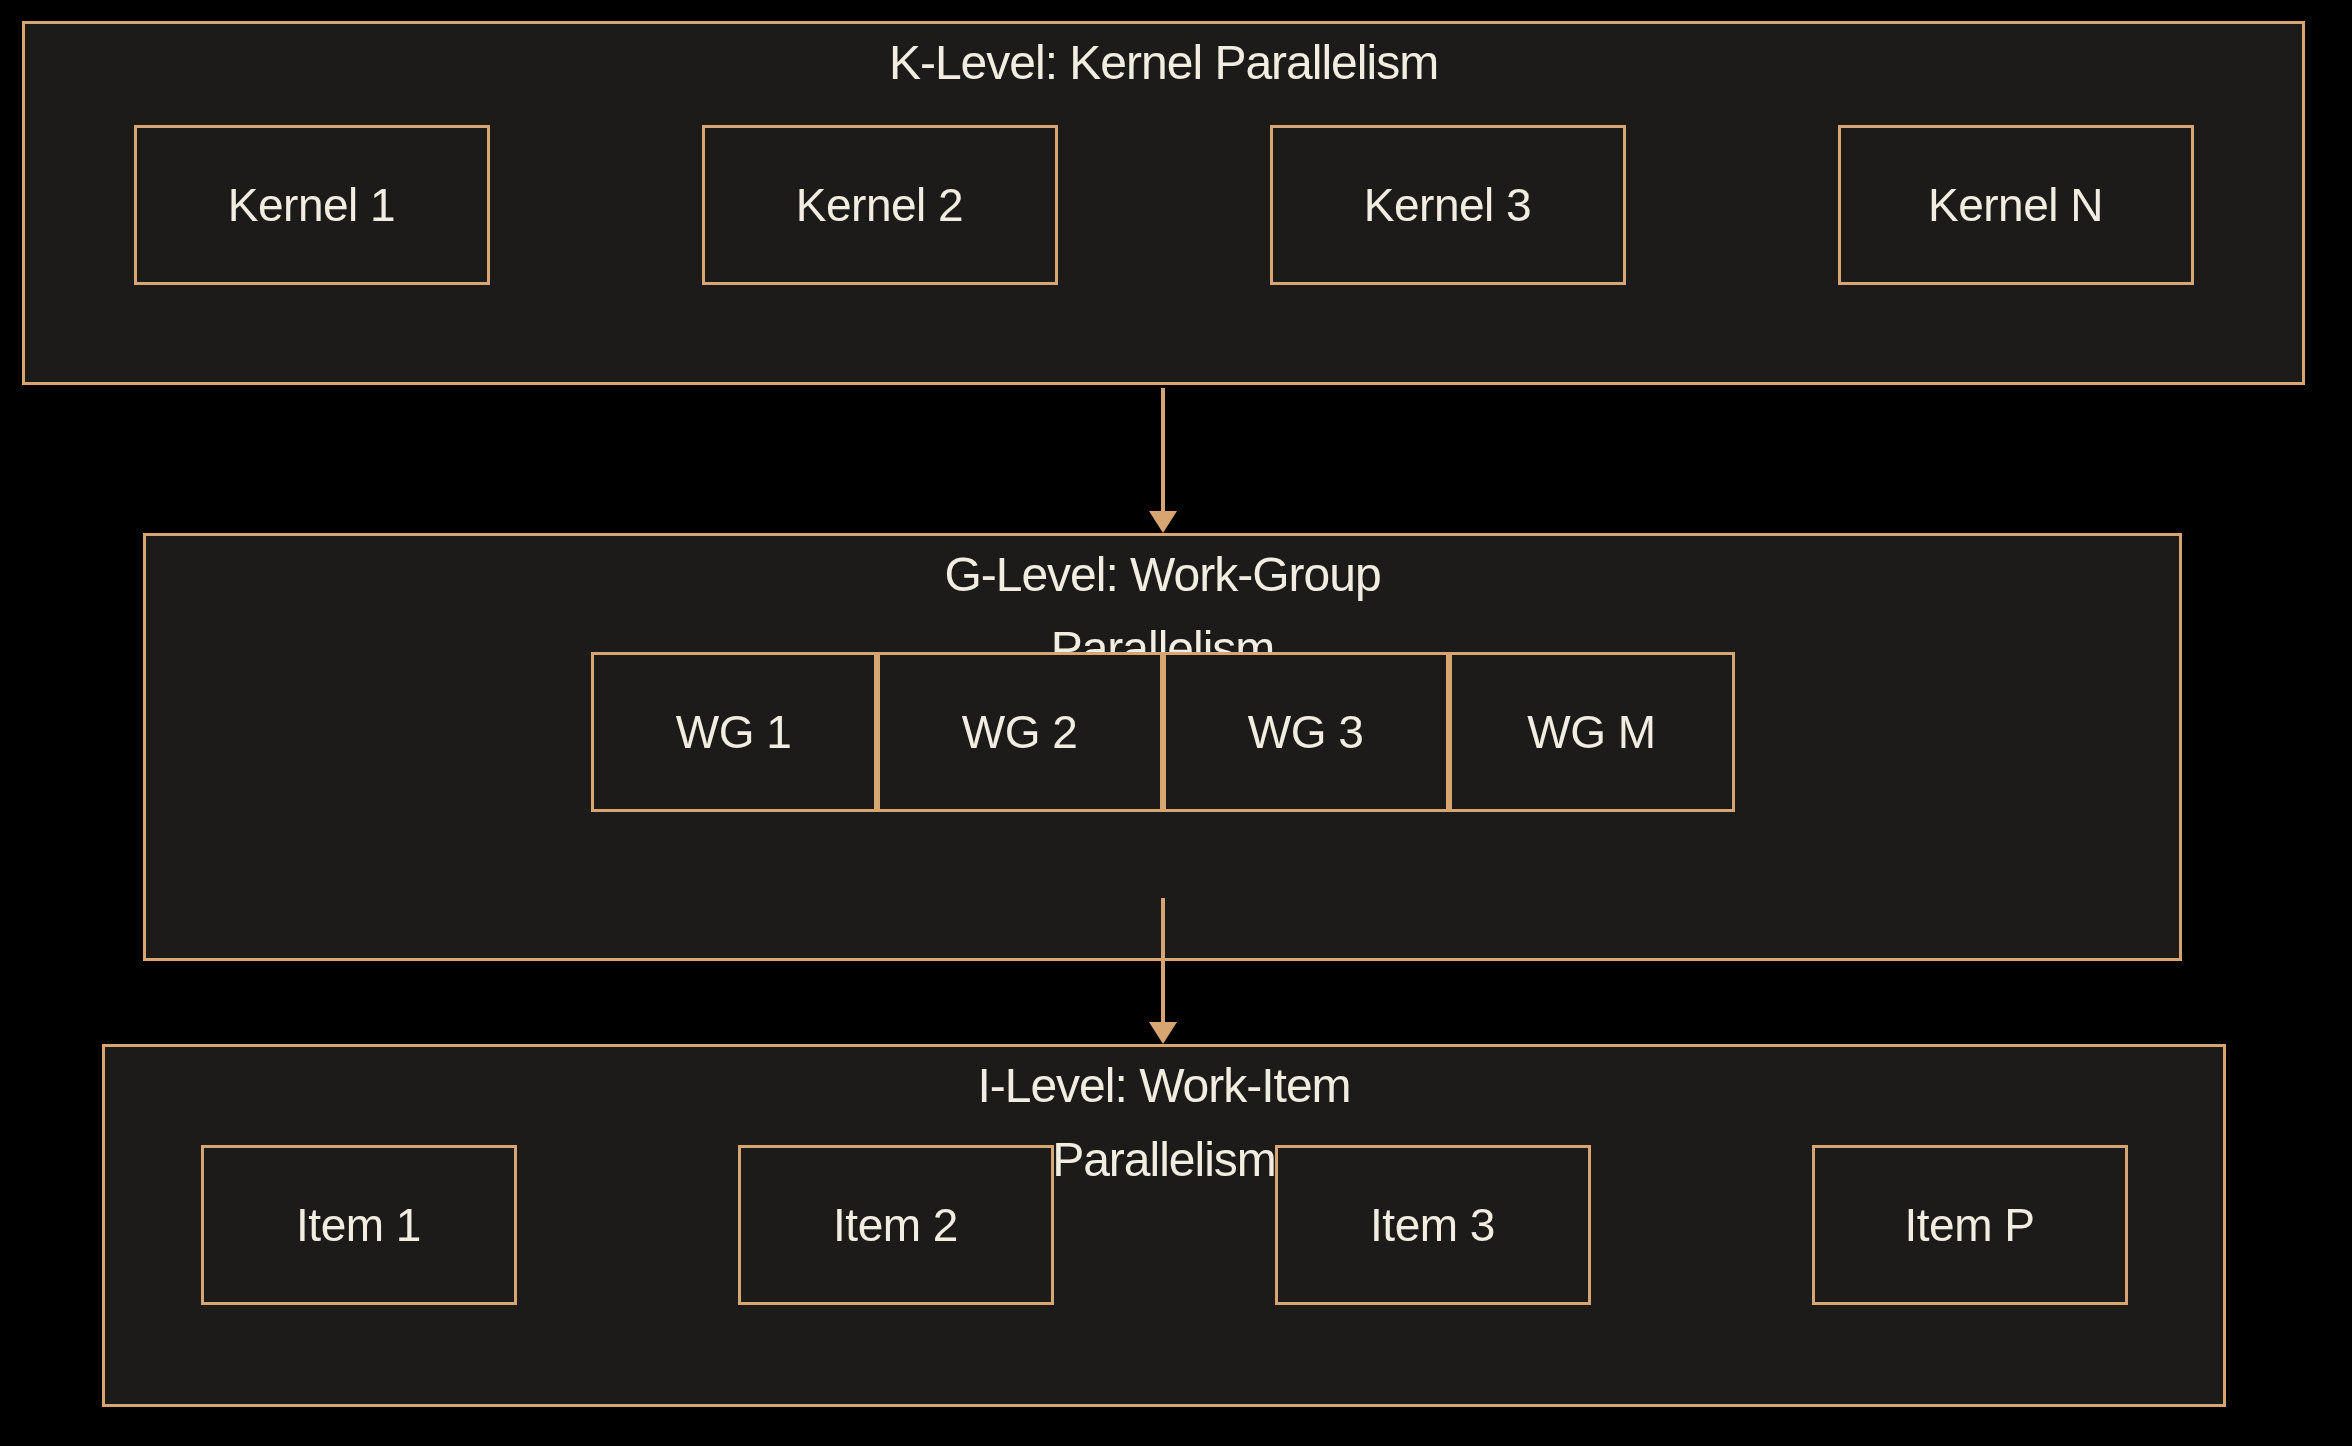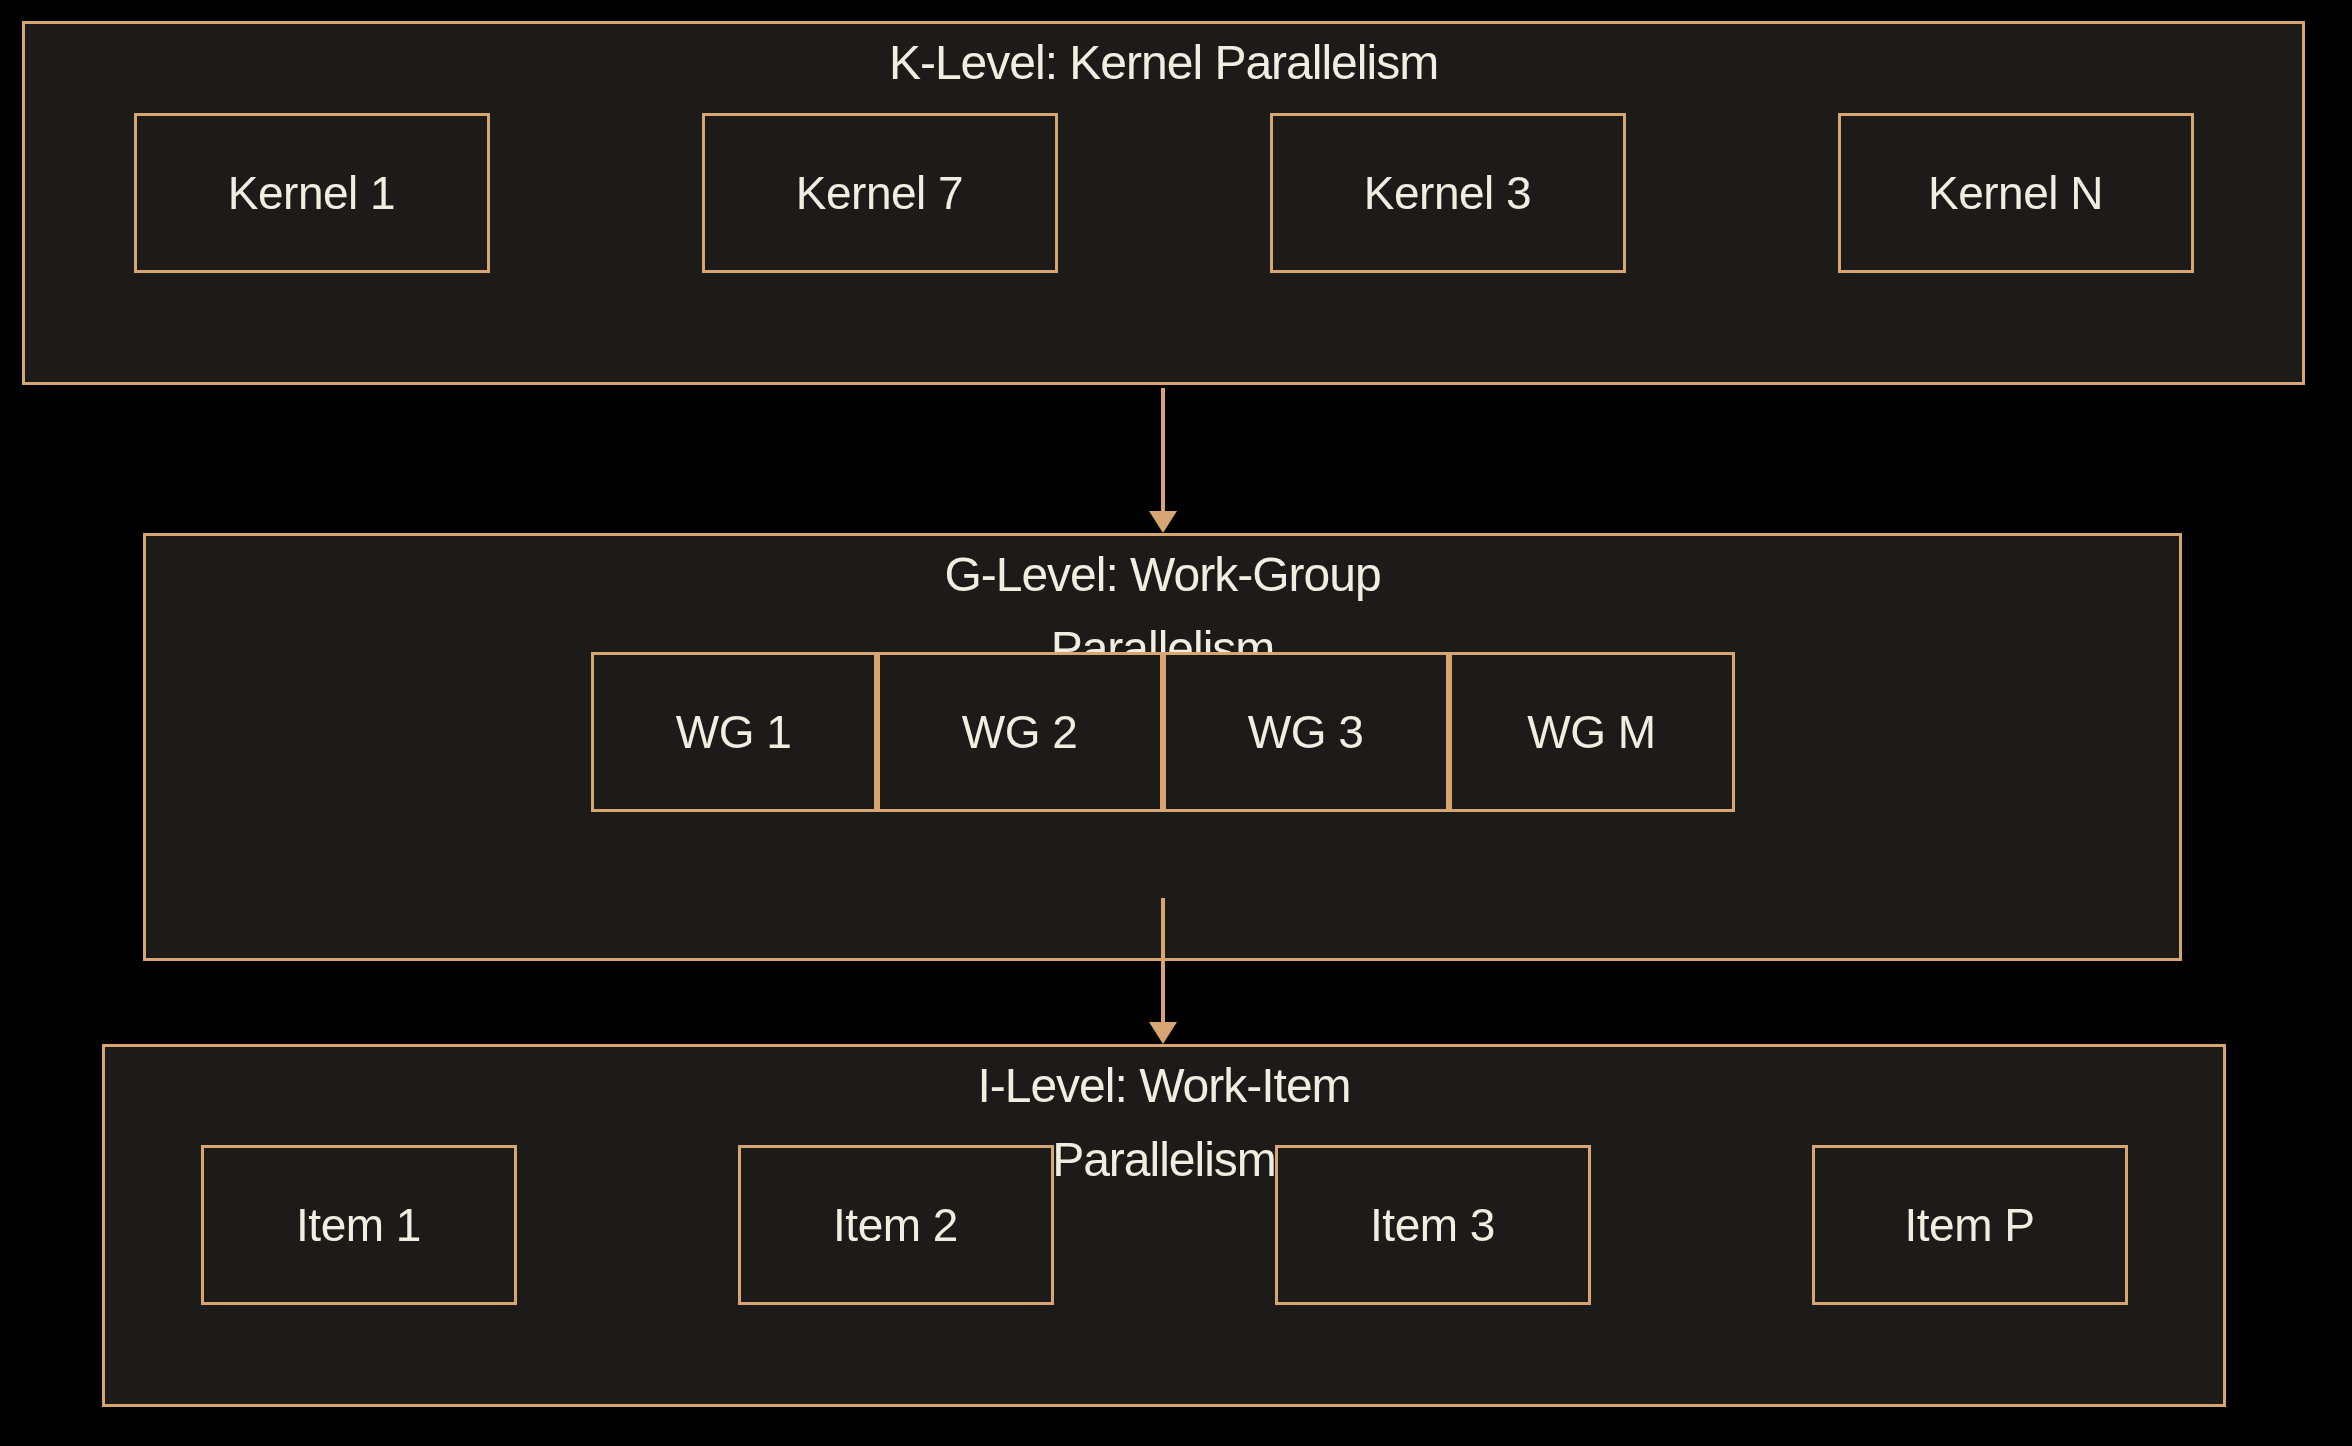--- a/index.html
+++ b/index.html
@@ -39,21 +39,21 @@
     line-height: 74px;
     letter-spacing: -1px;
     font-weight: 400;
   }
   .node-row {
     position: absolute;
     left: 0; right: 0;
     display: flex;
     justify-content: center;
   }
-  #level-0 .node-row { top: 89px; gap: 212px; }
+  #level-0 .node-row { top: 101px; gap: 212px; }
   #level-1 .node-row { top: 116px;  }
   #level-2 .node-row { top: 98px;  gap: 221px; align-items: center; }
 
   .node {
     background: var(--panel);
     border: 3px solid var(--border);
     display: flex;
     align-items: center;
     justify-content: center;
     color: var(--text);
@@ -92,21 +92,21 @@
 
 <div class="canvas">
 
   <section class="level" id="level-0">
     <div class="level-title">
       <div>K-Level: Kernel Parallelism</div>
       <div></div>
     </div>
     <div class="node-row">
       <div class="node">Kernel 1</div>
-      <div class="node">Kernel 7</div>
+      <div class="node">Kernel 2</div>
       <div class="node">Kernel 3</div>
       <div class="node">Kernel N</div>
     </div>
   </section>
 
   <div class="arrow" id="arrow-0">
     <div class="arrow-shaft"></div>
     <div class="arrow-head"></div>
   </div>
 

